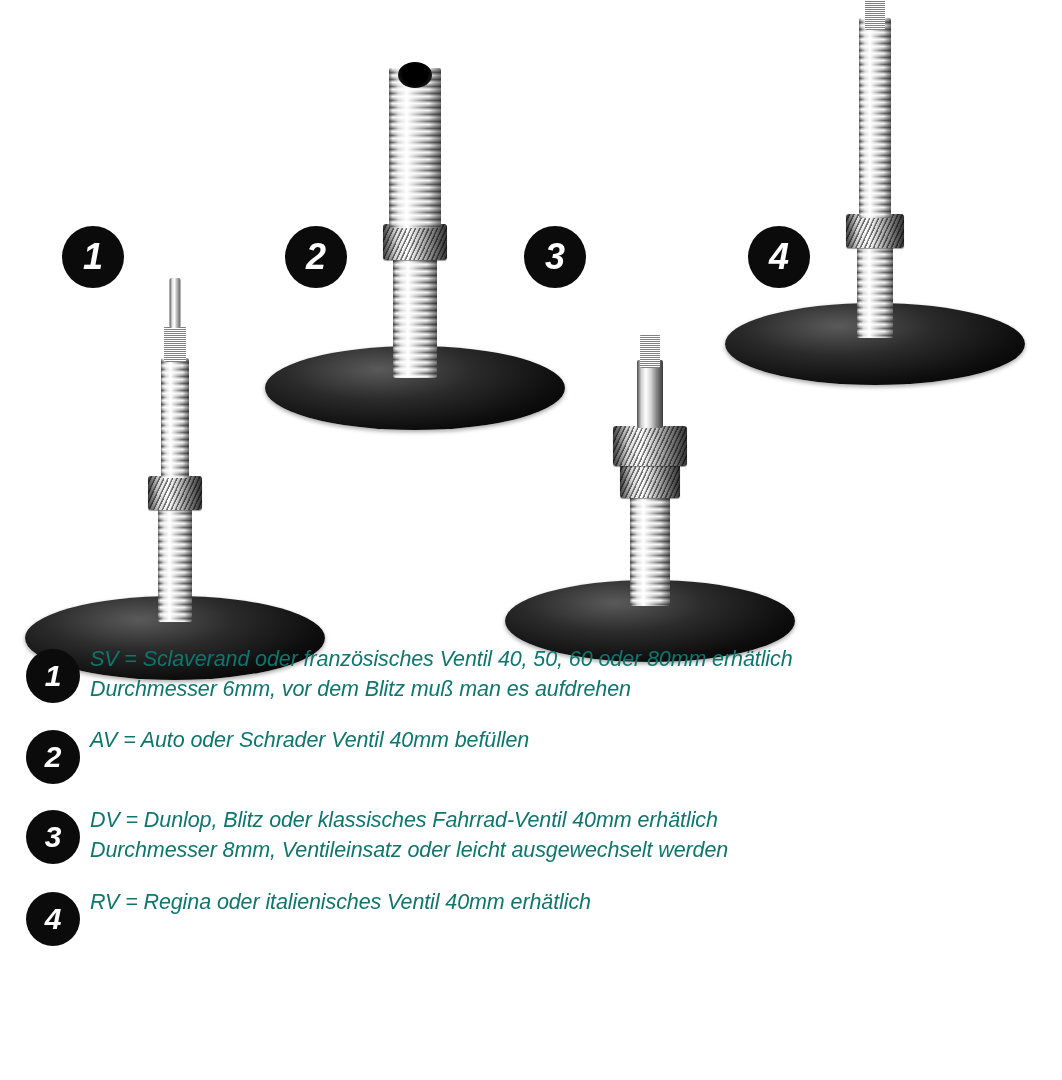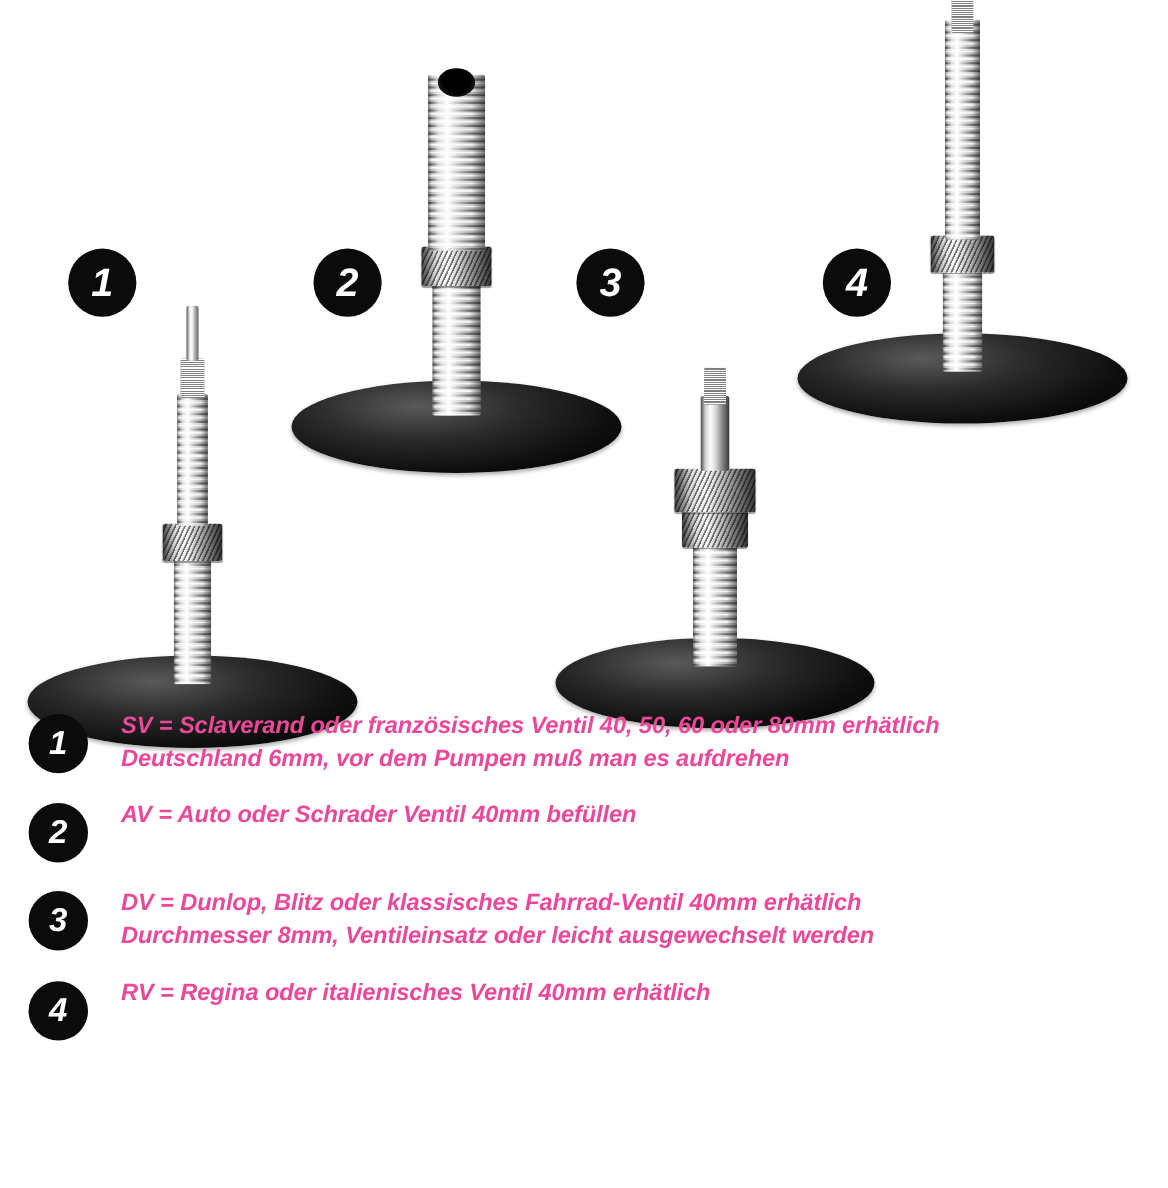--- a/index.html
+++ b/index.html
@@ -141,26 +141,26 @@
     color: #fff;
     font-size: 30px;
     font-weight: bold;
     font-style: italic;
     display: flex;
     align-items: center;
     justify-content: center;
     margin-top: 4px;
   }
   .legend-text {
-    margin-left: 30px;
+    margin-left: 10px;
     font-style: italic;
-    font-weight: bold;
+    font-weight: normal;
     font-size: 21.5px;
     line-height: 1.38;
-    color: #ec4899;
+    color: #0f766e;
     letter-spacing: -0.1px;
   }
   .legend-text .l1 { display: block; }
   .legend-text .l2 { display: block; }
 </style>
 </head>
 <body>
 
 <div class="page">
 
@@ -206,21 +206,21 @@
     <div class="badge" style="left:748px; top:226px;">4</div>
 
   </div>
 
   <div class="legend">
 
     <div class="legend-row">
       <div class="legend-badge">1</div>
       <div class="legend-text">
         <span class="l1">SV = Sclaverand oder französisches Ventil 40, 50, 60 oder 80mm erhätlich</span>
-        <span class="l2">Deutschland 6mm, vor dem Pumpen muß man es aufdrehen</span>
+        <span class="l2">Durchmesser 6mm, vor dem Blitz muß man es aufdrehen</span>
       </div>
     </div>
 
     <div class="legend-row">
       <div class="legend-badge">2</div>
       <div class="legend-text">
         <span class="l1">AV = Auto oder Schrader Ventil 40mm befüllen</span>
       </div>
     </div>
 

